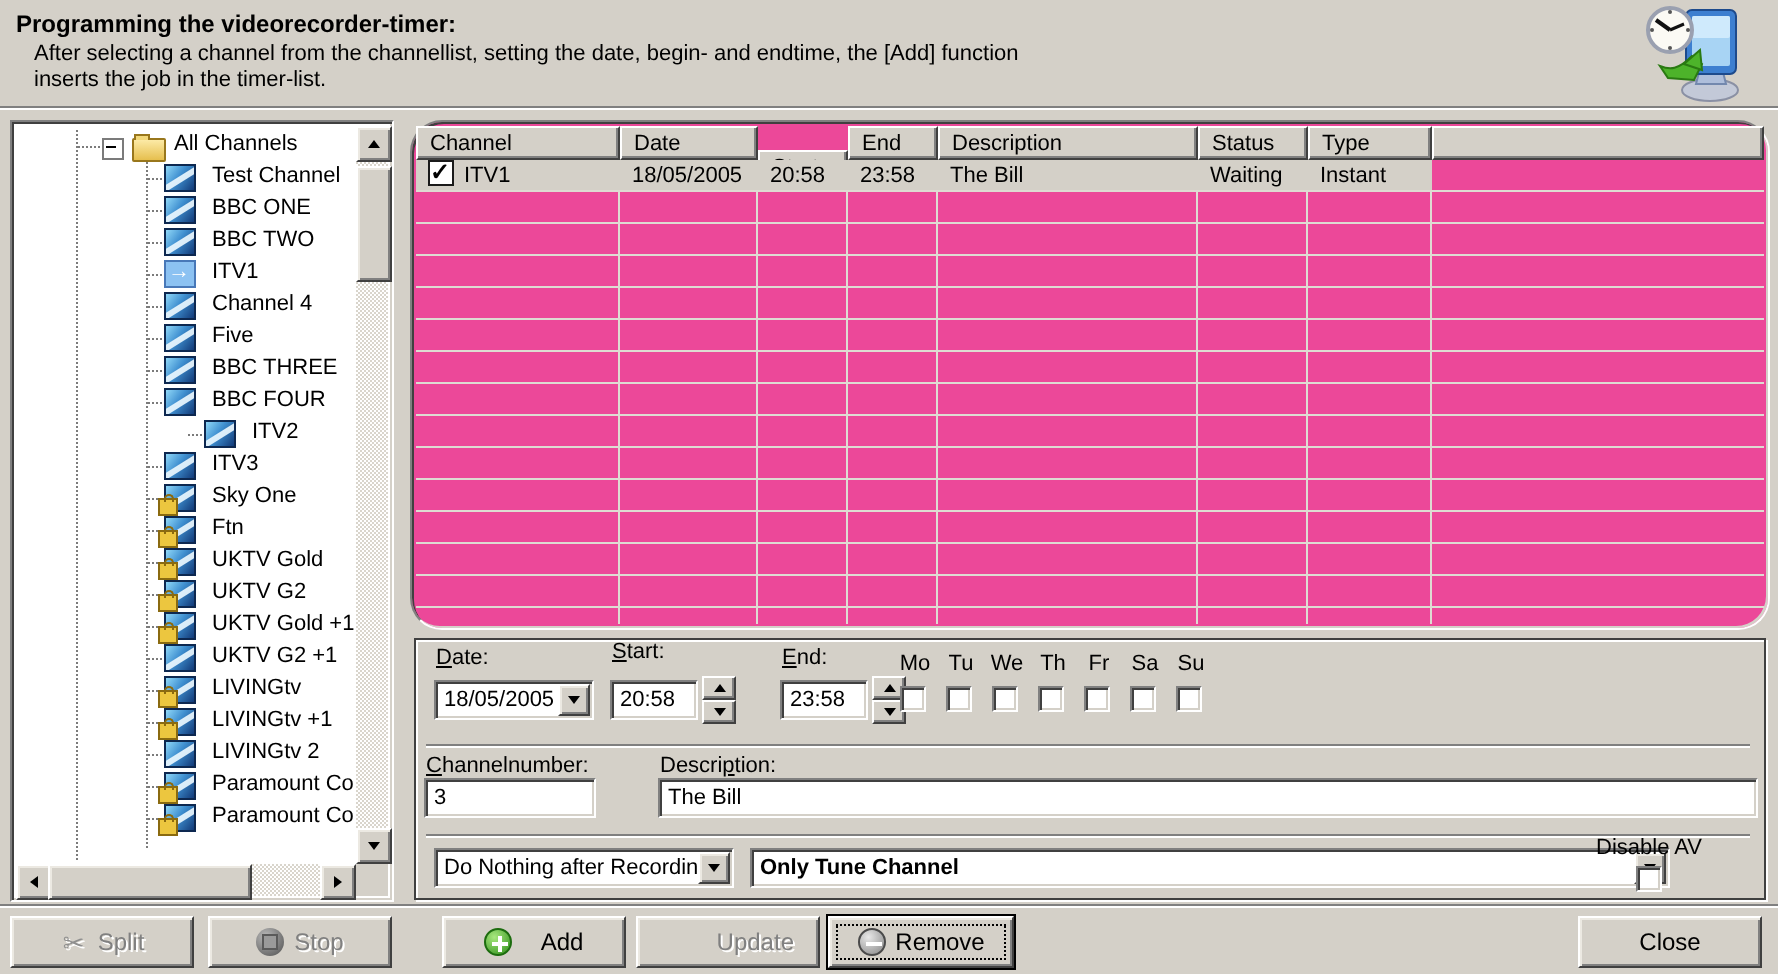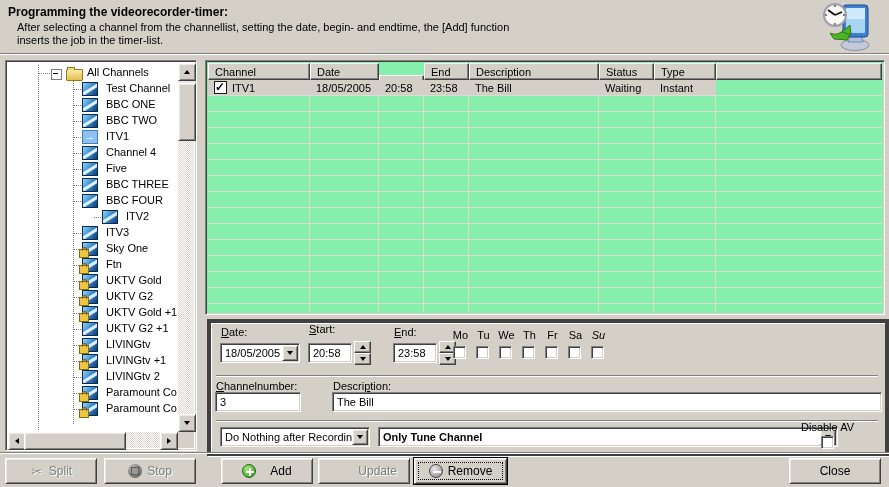--- a/index.html
+++ b/index.html
@@ -3,21 +3,21 @@
 <meta charset="utf-8">
 <style>
   html,body{margin:0;padding:0;}
   body{background:#d4d0c8;font-family:"Liberation Sans",sans-serif;-webkit-font-smoothing:none;}
   .window{position:relative;width:889px;height:487px;background:#d4d0c8;overflow:hidden;font-size:11px;color:#000;}
   .abs{position:absolute;}
   
   .sunken2{border:1px solid;border-color:#808080 #fff #fff #808080;box-shadow:inset 1px 1px 0 #404040,inset -1px -1px 0 #d4d0c8;}
   .raised2{border:1px solid;border-color:#fff #404040 #404040 #fff;box-shadow:inset 1px 1px 0 #ece9e2,inset -1px -1px 0 #808080;background:#d4d0c8;}
   .etch{height:0;border-top:1px solid #808080;border-bottom:1px solid #fff;}
-  .frame-etched{border:4px solid #404040;box-shadow:inset 1px 1px 0 #fff,1px 1px 0 #fff;}
+  .frame-etched{border:1px solid #404040;box-shadow:inset 1px 1px 0 #fff,1px 1px 0 #fff;}
   
   .title{font-size:12px;font-weight:bold;white-space:nowrap;}
   .subtitle{white-space:nowrap;}
   
   .treepanel{background:#fff;}
   .treeview{overflow:hidden;background:#fff;}
   .dotv{width:1px;background-image:repeating-linear-gradient(to bottom,#7b7b7b 0 1px,transparent 1px 2px);}
   .doth{height:1px;background-image:repeating-linear-gradient(to right,#7b7b7b 0 1px,transparent 1px 2px);}
   .trow{position:absolute;left:0;right:0;height:16px;}
   .tlabel{position:absolute;left:98px;top:1px;white-space:nowrap;}
@@ -34,21 +34,21 @@
   .arrowic::after{content:"→";position:absolute;left:1px;top:-1px;color:#fff;font-weight:bold;font-size:11px;line-height:13px;}
   
   .sctrack{background-color:#f1efe9;background-image:repeating-conic-gradient(#fff 0% 25%,#d9d5cc 0% 50%);background-size:2px 2px;}
   .scbtn{position:absolute;width:16px;height:16px;display:flex;align-items:center;justify-content:center;}
   .thumb{position:absolute;}
   .tri-up{width:0;height:0;border:3px solid transparent;border-bottom:4px solid #000;margin-top:-3px;}
   .tri-dn{width:0;height:0;border:3px solid transparent;border-top:4px solid #000;margin-bottom:-3px;}
   .tri-lf{width:0;height:0;border:3px solid transparent;border-right:4px solid #000;margin-left:-3px;}
   .tri-rt{width:0;height:0;border:3px solid transparent;border-left:4px solid #000;margin-right:-3px;}
   
-  .lv{background:#86efac;}
+  .lv{background:#ec4899;border-radius:16px;}
   .lvheader{position:absolute;left:2px;top:2px;right:2px;height:17px;display:flex;}
   .hcell{height:17px;line-height:16px;padding-left:6px;box-sizing:border-box;flex:none;border:1px solid;border-color:#fff #404040 #404040 #fff;box-shadow:inset -1px -1px 0 #808080;background:#d4d0c8;white-space:nowrap;overflow:hidden;}
   .hfill{flex:1;}
   .lvbody{position:absolute;left:2px;top:19px;right:2px;bottom:2px;overflow:hidden;}
   .vline{position:absolute;top:0;bottom:0;width:1px;background:#dedbd2;z-index:1;}
   .hlines{position:absolute;inset:0;background:repeating-linear-gradient(to bottom,transparent 0 15px,#dedbd2 15px 16px);z-index:3;pointer-events:none;}
   .lrow{position:absolute;left:0;top:0;height:16px;display:flex;z-index:2;}
   .lcell{height:16px;line-height:16px;padding-left:6px;box-sizing:border-box;flex:none;background:#d4d0c8;white-space:nowrap;overflow:hidden;}
   .lchk{display:inline-block;width:11px;height:11px;background:#fff;border:1px solid #1a1a1a;vertical-align:-2px;margin-right:5px;position:relative;}
   .lchk.checked::after{content:"✓";position:absolute;left:0px;top:-3px;font-weight:bold;font-size:12px;}
@@ -336,21 +336,21 @@
           <span class="chk"></span>
         </div>
         <div class="daycell" style="left: 92px;">
           <span class="daylabel">Fr</span>
           <span class="chk"></span>
         </div>
         <div class="daycell" style="left: 115px;">
           <span class="daylabel">Sa</span>
           <span class="chk"></span>
         </div>
-        <div class="daycell" style="left: 138px; font-style: italic;">
+        <div class="daycell" style="left: 138px;">
           <span class="daylabel">Su</span>
           <span class="chk"></span>
         </div>
       </div>
 
     <div class="abs etch" style="left:5px;top:52px;width:662px;"></div>
 
     <span class="flabel" style="left:5px;top:57px;"><u>C</u>hannelnumber:</span>
     <input class="edit abs" style="left: 4px; top: 69px; width: 86px;" value="3">
     <span class="flabel" style="left:122px;top:57px;">Descri<u>p</u>tion:</span>

